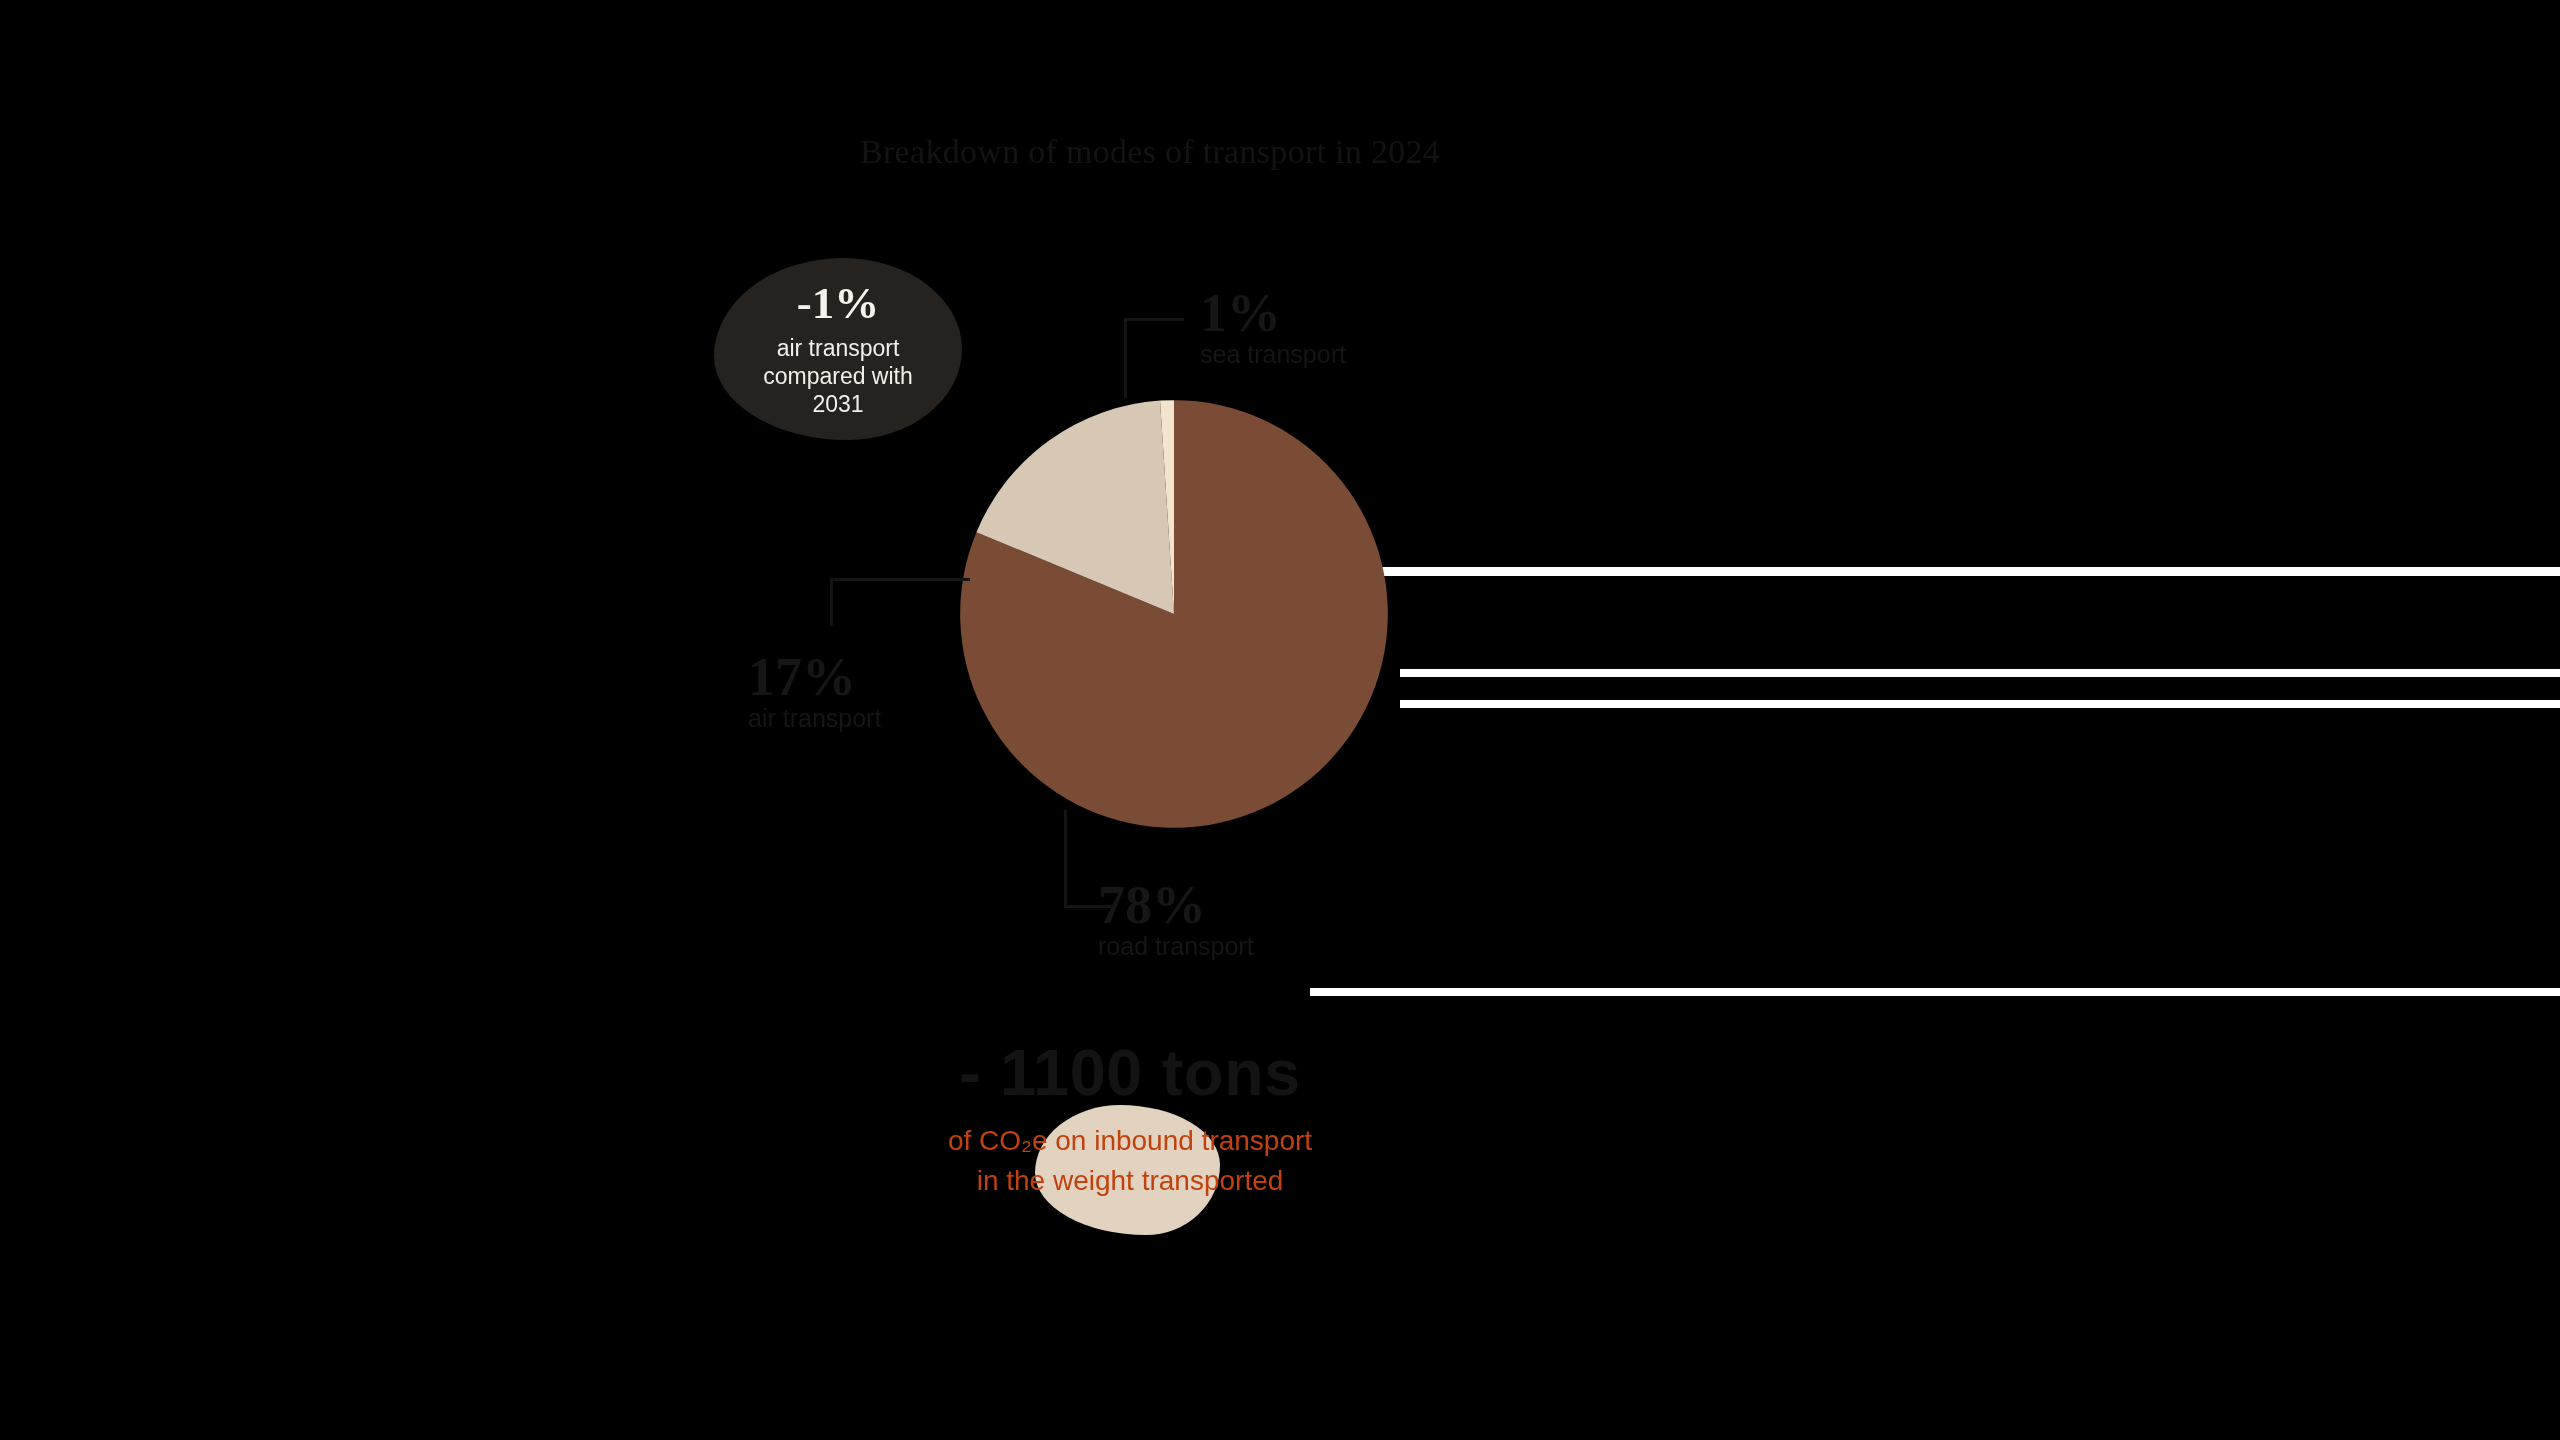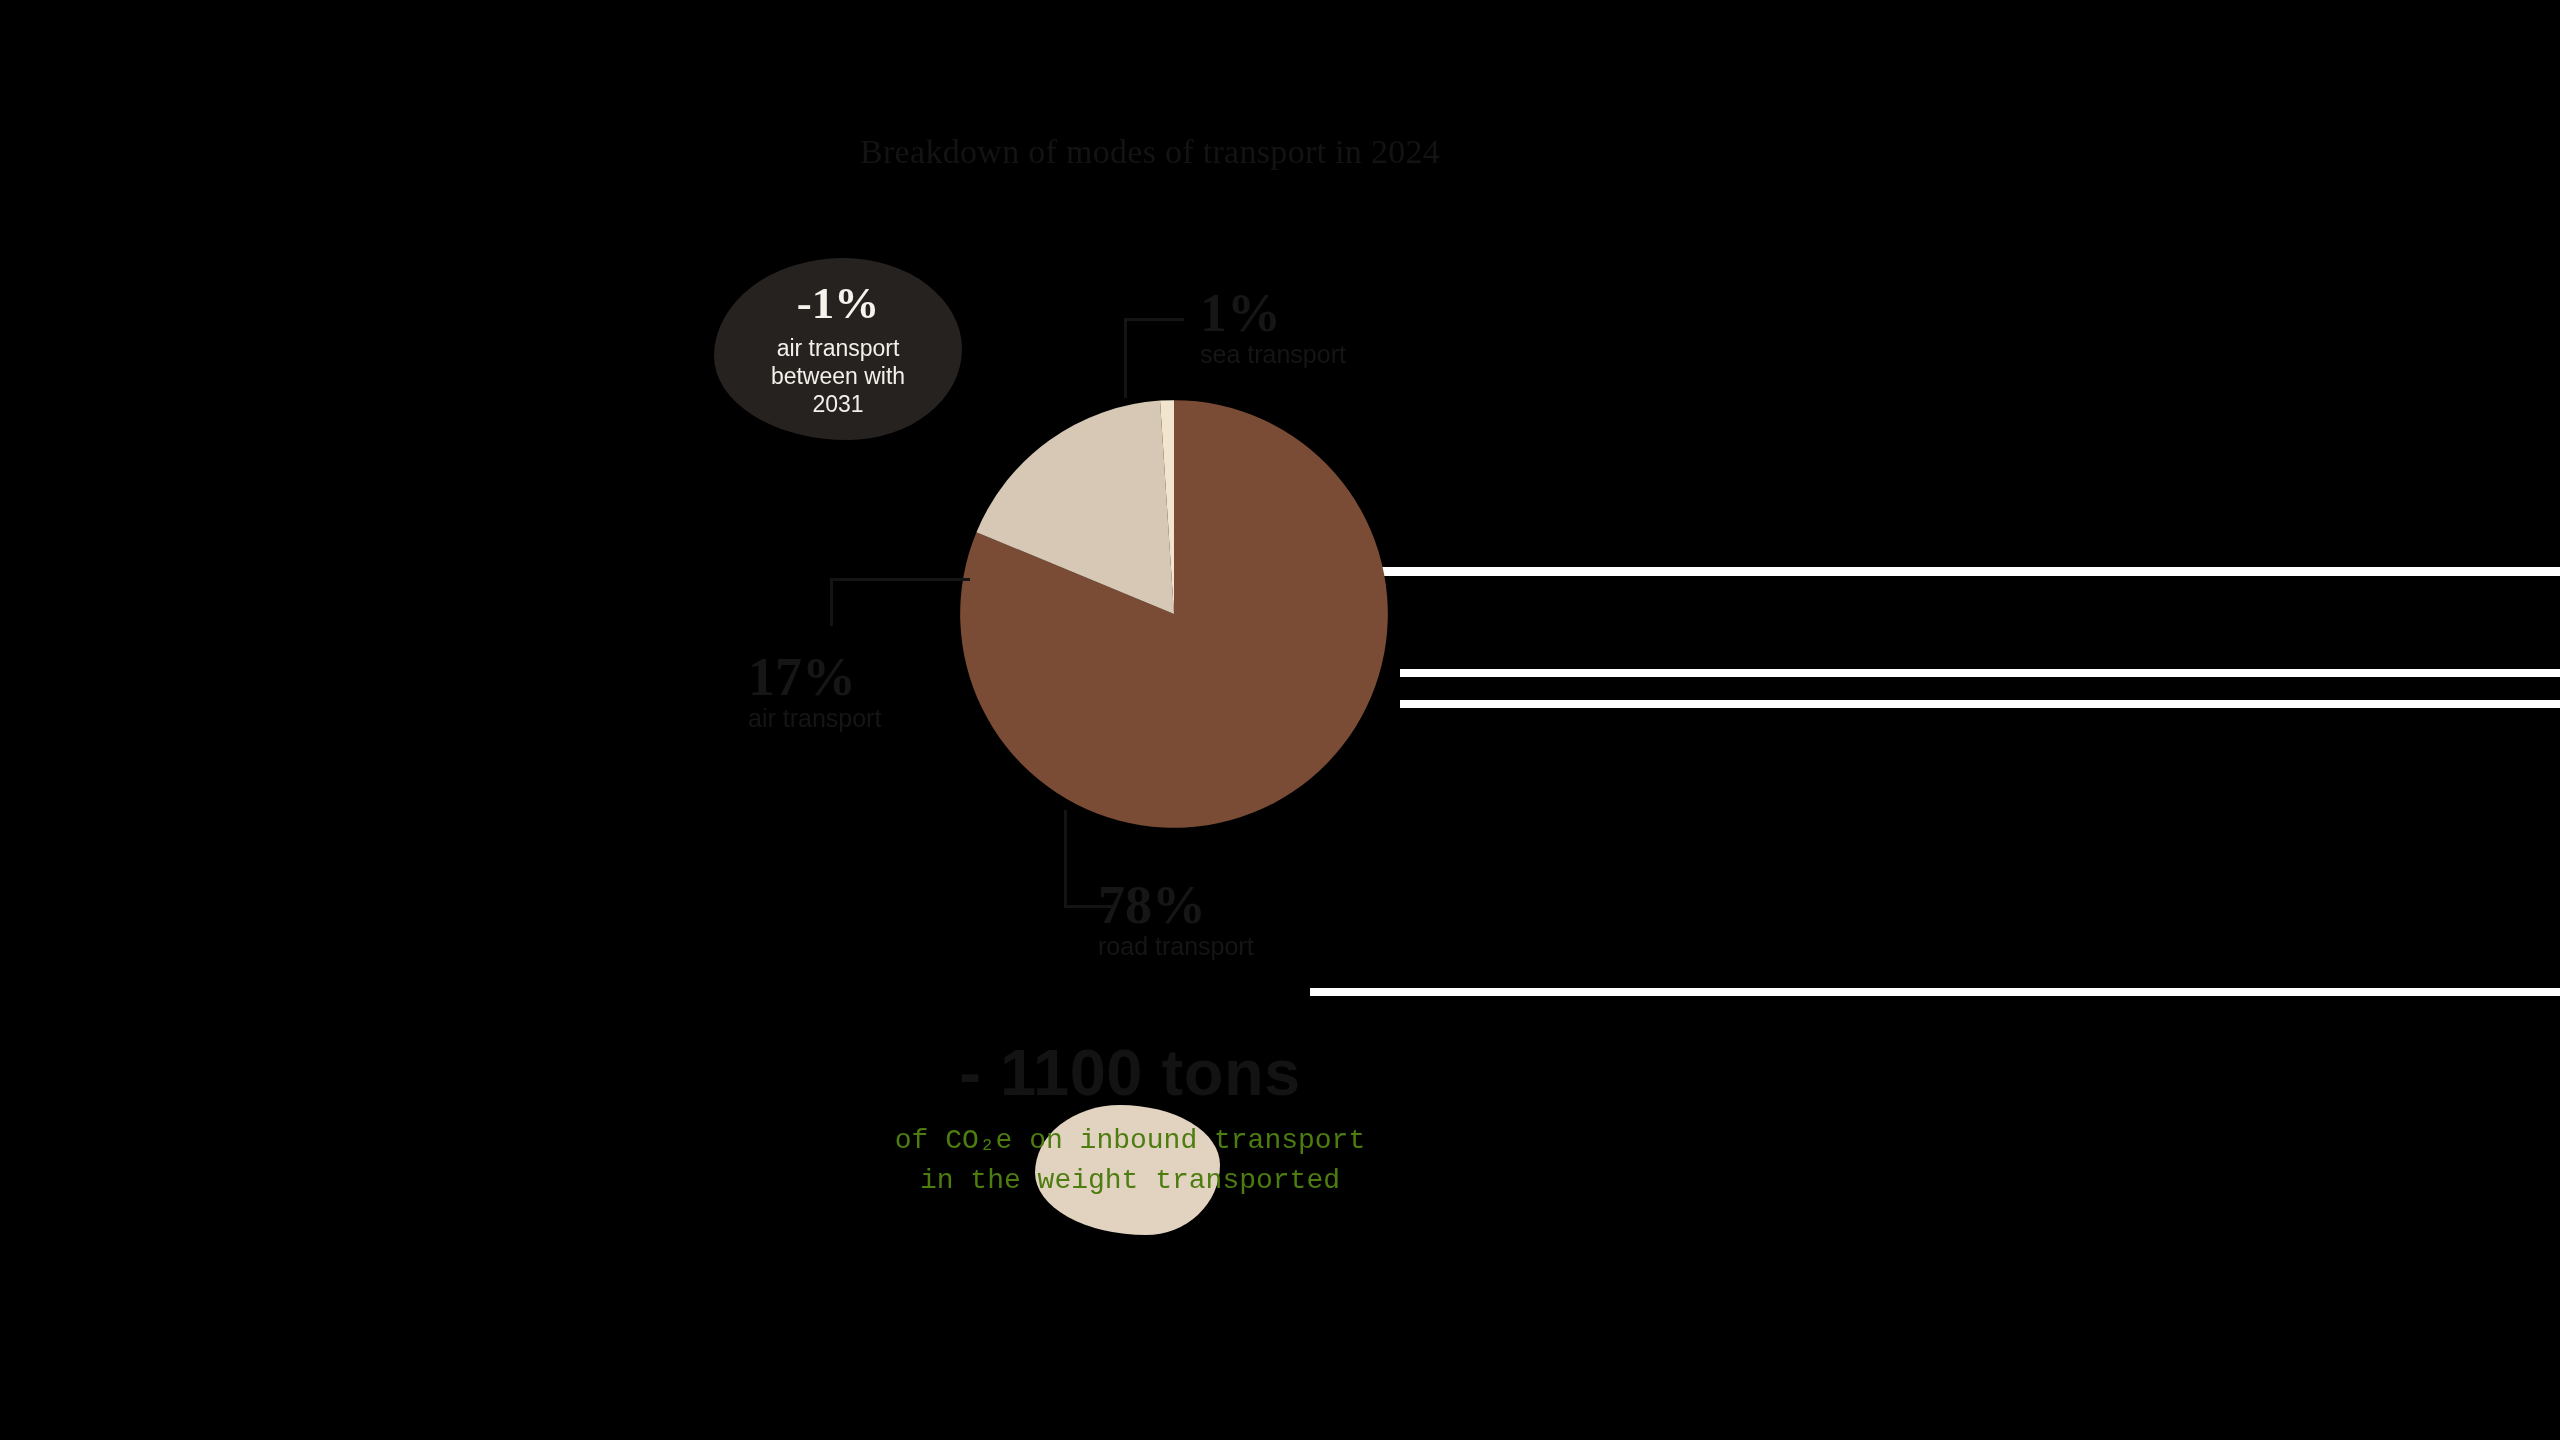--- a/index.html
+++ b/index.html
@@ -160,25 +160,25 @@
     font-size: 65px;
     font-weight: 700;
     line-height: 1.0;
     color: #131313;
     letter-spacing: 0.5px;
   }
   #stat-desc {
     position: relative;
     z-index: 2;
     margin-top: 16px;
-    font-family: Liberation Mono, monospace;
+    font-family: Liberation Sans, sans-serif;
     font-size: 28px;
     font-weight: 300;
     line-height: 1.42;
-    color: #4d7c0f;
+    color: #c2410c;
   }
 </style>
 </head>
 <body>
 
 <div id="slide">
 
   <div id="chart-title">Breakdown of modes of transport in 2024</div>
 
   <div class="rule" id="rule-1"></div>
@@ -214,21 +214,21 @@
   </div>
 
   <div class="callout" id="callout-road">
     <div class="pct">78%</div>
     <div class="mode">road transport</div>
   </div>
 
   <div id="badge">
     <div class="badge-pct">-1%</div>
     <div class="badge-text">air transport</div>
-    <div class="badge-text">between with</div>
+    <div class="badge-text">compared with</div>
     <div class="badge-text">2031</div>
   </div>
 
   <div id="stat-highlight"></div>
 
   <div id="stat-block">
     <div id="stat-value">- 1100 tons</div>
     <div id="stat-desc">
       <div>of CO₂e on inbound transport</div>
       <div>in the weight transported</div>

